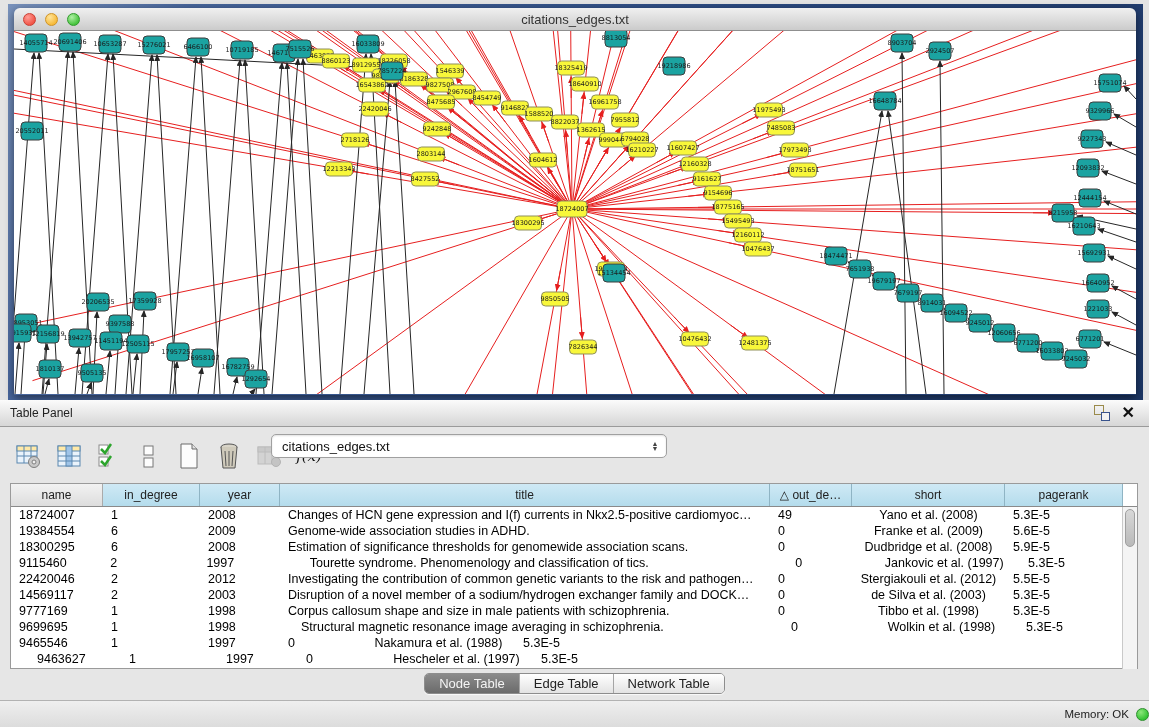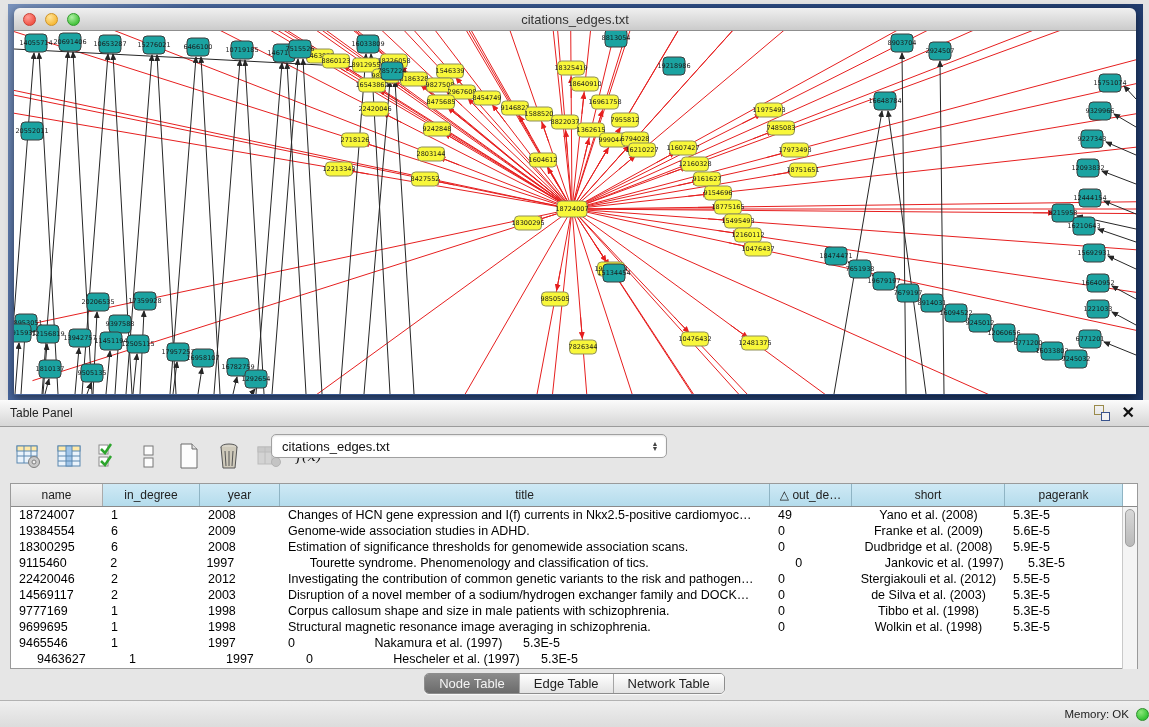--- a/index.html
+++ b/index.html
@@ -645,31 +645,31 @@
           <span class="td" style="width: 80px;">1998</span>
           <span class="td" style="width: 490px;">Corpus callosum shape and size in male patients with schizophrenia.</span>
           <span class="td" style="width: 82px;">0</span>
           <span class="td center" style="width: 153px;">Tibbo et al. (1998)</span>
           <span class="td" style="width: 118px;">5.3E-5</span>
         </div>
         <div class="tr">
           <span class="td" style="width: 92px;">9699695</span>
           <span class="td" style="width: 97px;">1</span>
           <span class="td" style="width: 80px;">1998</span>
-          <span class="td" style="width: 490px;">Structural magnetic resonance image averaging in schizophrenia.</span>
+          <span class="td" style="width: 490px; margin-left: 13px;">Structural magnetic resonance image averaging in schizophrenia.</span>
           <span class="td" style="width: 82px;">0</span>
           <span class="td center" style="width: 153px;">Wolkin et al. (1998)</span>
           <span class="td" style="width: 118px;">5.3E-5</span>
         </div>
         <div class="tr">
           <span class="td" style="width: 92px;">9465546</span>
           <span class="td" style="width: 97px;">1</span>
           <span class="td" style="width: 80px;">1997</span>
           <span class="td" style="width: 82px;">0</span>
-          <span class="td center" style="width: 153px;">Nakamura et al. (1997)</span>
+          <span class="td center" style="width: 153px;">Nakamura et al. (1988)</span>
           <span class="td" style="width: 118px;">5.3E-5</span>
         </div>
         <div class="tr">
           <span class="td" style="width: 92px; margin-left: 18px;">9463627</span>
           <span class="td" style="width: 97px;">1</span>
           <span class="td" style="width: 80px;">1997</span>
           <span class="td" style="width: 82px;">0</span>
           <span class="td center" style="width: 153px;">Hescheler et al. (1997)</span>
           <span class="td" style="width: 118px;">5.3E-5</span>
         </div>

